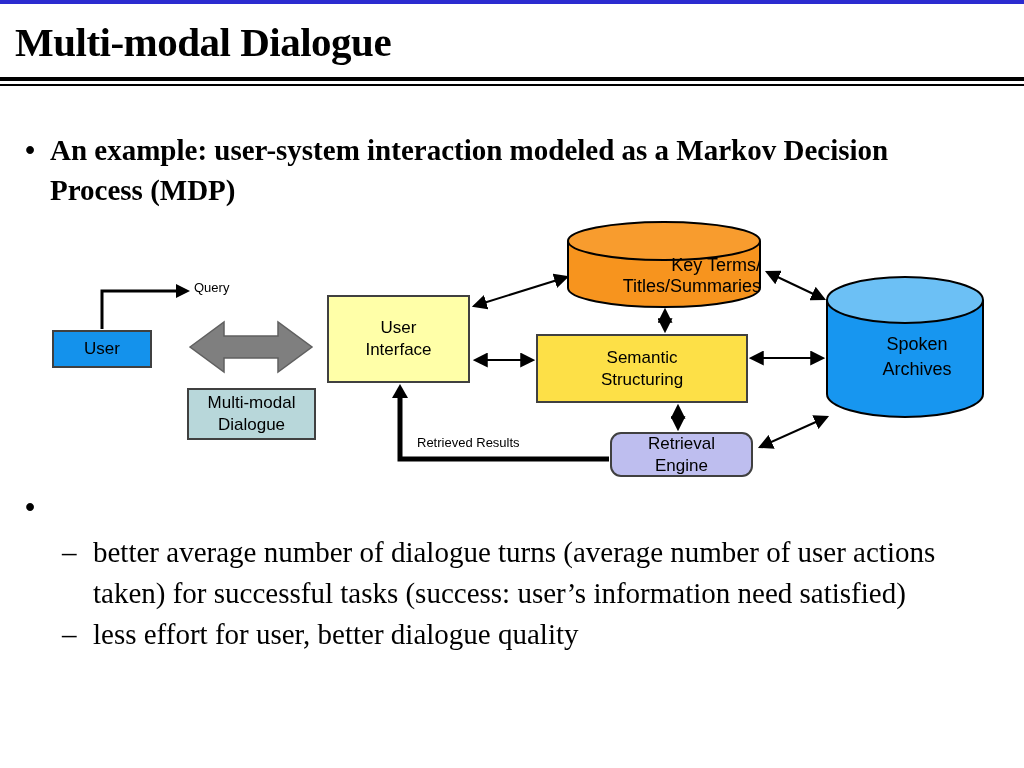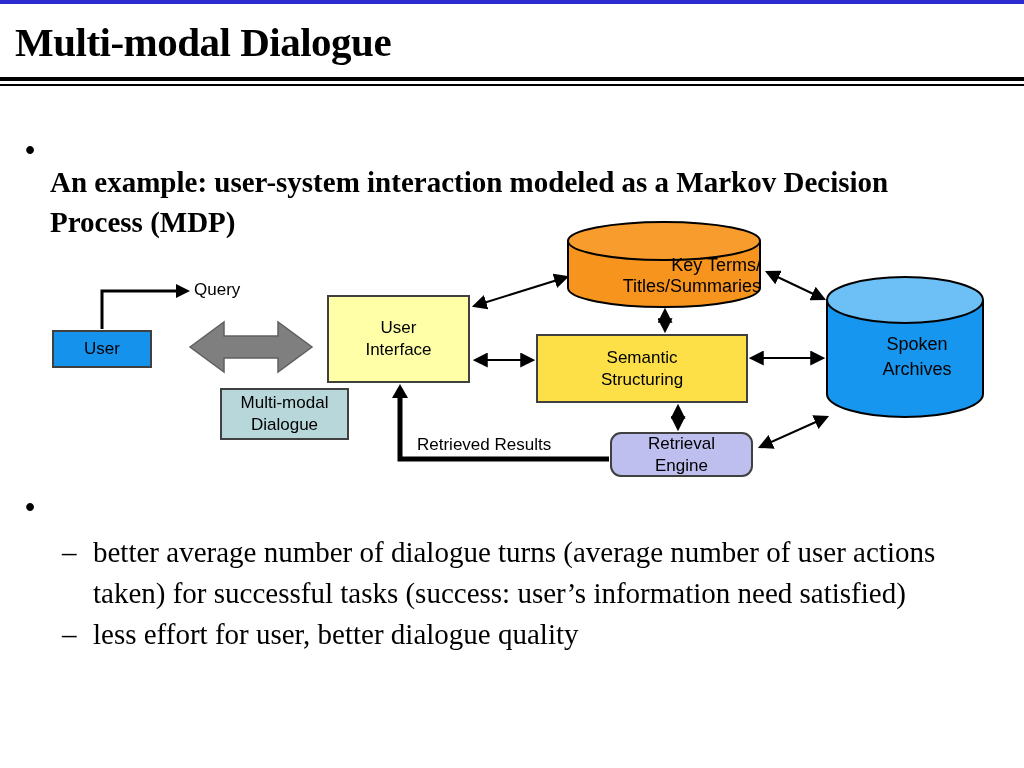--- a/index.html
+++ b/index.html
@@ -16,44 +16,44 @@
     position:absolute;top:18px;left:15px;
     font-size:41px;font-weight:bold;letter-spacing:-0.5px;
     font-family:"Liberation Serif", serif;
   }
   .rule-thick{position:absolute;top:77px;left:0;right:0;height:4px;background:#000;}
   .rule-thin{position:absolute;top:84px;left:0;right:0;height:2px;background:#000;}
 
   .bullet-row{position:absolute;display:flex;font-size:29px;line-height:40px;}
   .bullet-row .marker{flex:0 0 25px;}
   .b-intro{top:130px;left:25px;font-weight:bold;}
-  .b-intro .text{width:860px;margin-top:32px;}
+  .b-intro .text{width:860px;}
   .b-goals{top:487px;left:25px;font-weight:bold;}
   .sub-bullets{position:absolute;top:532px;left:62px;font-size:29px;line-height:41px;}
   .sub-row{display:flex;}
   .sub-row .marker{flex:0 0 31px;}
   .sub-row .text{width:885px;}
 
   .diagram-svg{position:absolute;top:0;left:0;width:1024px;height:768px;pointer-events:none;}
 
   .dbox{
     position:absolute;display:flex;align-items:center;justify-content:center;
     text-align:center;border:2px solid #404040;box-sizing:border-box;
     font-family:"Liberation Sans", sans-serif;font-size:17px;line-height:22px;
     white-space:pre-line;
   }
   .box-user{left:52px;top:330px;width:100px;height:38px;}
-  .box-multimodal{left:187px;top:388px;width:129px;height:52px;border-width:2px;margin-left:33px;}
+  .box-multimodal{left:187px;top:388px;width:129px;height:52px;border-width:2px;}
   .box-ui{left:327px;top:295px;width:143px;height:88px;}
   .box-semantic{left:536px;top:334px;width:212px;height:69px;}
   .box-retrieval{left:610px;top:432px;width:143px;height:45px;}
 
   .dlabel{
     position:absolute;font-family:"Liberation Sans", sans-serif;
-    font-size:17px;color:#000;white-space:pre-line;text-align:center;
+    font-size:13px;color:#000;white-space:pre-line;text-align:center;
   }
   .lbl-query{left:194px;top:280px;}
   .lbl-retrieved{left:417px;top:435px;white-space:nowrap;}
   .lbl-keyterms{left:569px;top:255px;width:192px;font-size:18px;line-height:21px;text-align:right;}
   .lbl-spoken{left:827px;top:332px;width:180px;font-size:18px;line-height:25px;}
 </style>
 </head>
 <body>
 
 <div class="slide">

